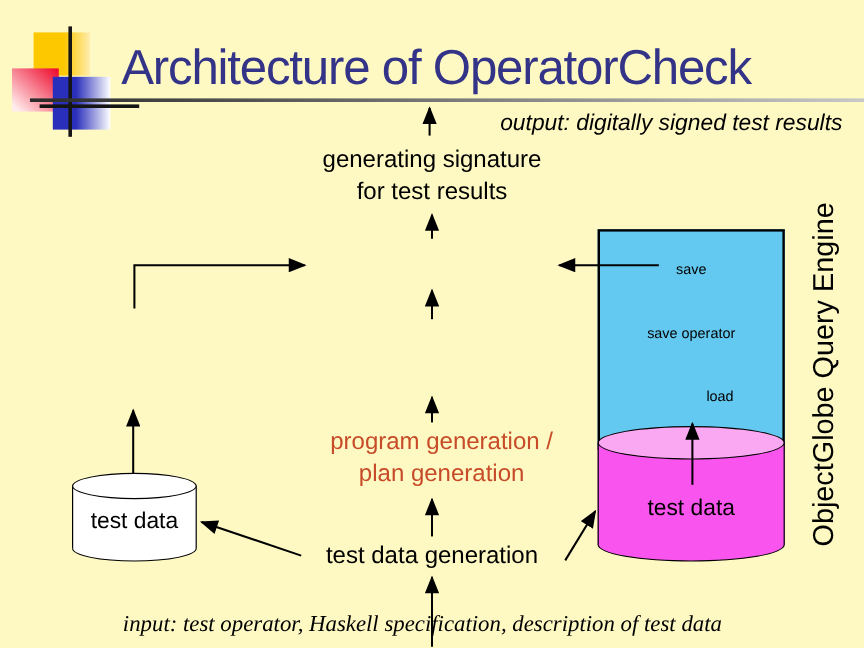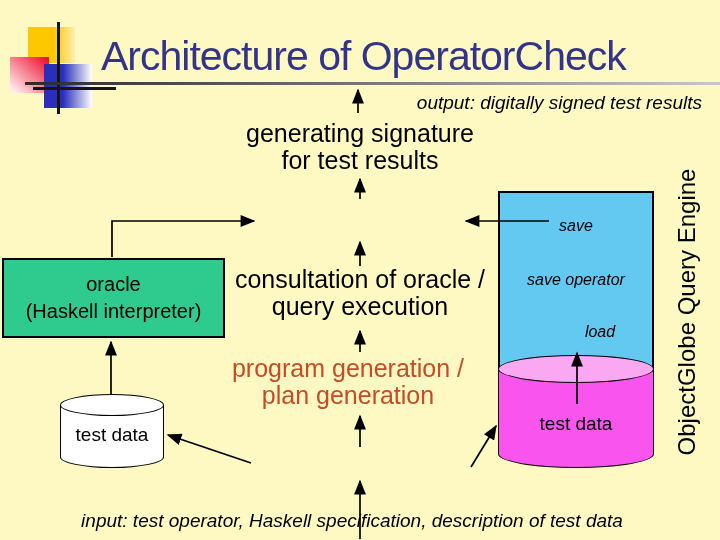--- a/index.html
+++ b/index.html
@@ -17,41 +17,41 @@
   .sq-blue { position:absolute; left:44px; top:64px; width:48px; height:44px;
     background:linear-gradient(to right,#2a2fbb 40%,#ffffff); }
   .cross-v { position:absolute; left:57px; top:22px; width:3px; height:92px; background:#151515; }
   .cross-h { position:absolute; left:33px; top:87px; width:83px; height:3px; background:#151515; }
   .title { position:absolute; left:101px; top:33px; font-size:41px; font-weight:normal;
     letter-spacing:-1px; white-space:nowrap; }
   .rule { position:absolute; left:25px; top:82px; width:695px; height:3px;
     background:linear-gradient(to right,#2a2a2a,#c8c8c8); }
   .caption { font-style:italic; font-size:19px; color:#000; white-space:nowrap; }
   .caption.output { position:absolute; right:18px; top:92px;font-style:italic; }
-  .caption.input  { position:absolute; left:0; top:510px; width:704px; text-align:center; }
+  .caption.input  { position:absolute; left:0; top:510px; width:704px; text-align:center;font-family:Liberation Serif, serif; }
 
   
-  .node { position:absolute; font-size:25px; color:#000; text-align:center;
+  .node { position:absolute; font-size:20px; color:#000; text-align:center;
     line-height:27px; white-space:pre-line; }
   .n-gensig   { left:230px; top:120px; width:260px; }
   .n-analysis { left:230px; top:208px; width:260px; }
   .n-consult  { left:210px; top:266px; width:300px; }
-  .n-proggen  { left:198px; top:355px; width:300px; }
+  .n-proggen  { left:218px; top:355px; width:300px; }
   .n-tdgen    { left:230px; top:450px; width:260px; }
 
   
   .oracle-box { position:absolute; left:2px; top:258px; width:223px; height:80px;
     border:2px solid #000; }
   .oracle-box .node { position:absolute; left:0; top:11px; width:100%; font-size:20px; }
 
   
   .engine-box { position:absolute; left:498px; top:191px; width:156px; height:184px;
     border:2px solid #000; }
   .ebox-label { position:absolute; left:0; width:100%; text-align:center;
-    font-size:16px; color:#000;font-style:italic; }
+    font-size:12px; color:#000; }
   .l-save { top:24px; }
   .l-top  { top:78px; }
   .l-load { top:130px;margin-left:24px; }
 
   
   .cyl { position:absolute; }
   .cyl-bottom, .cyl-top { position:absolute; left:0; right:0; border:1.5px solid #000;
     border-radius:50%; }
   .cyl-body { position:absolute; left:0; right:0; border-left:1.5px solid #000;
     border-right:1.5px solid #000; }
@@ -90,29 +90,24 @@
     <div class="cross-v"></div>
     <div class="cross-h"></div>
   </div>
 
   <h1 class="title" style="color: rgb(51, 51, 136);">Architecture of OperatorCheck</h1>
   <div class="rule"></div>
   <div class="caption output">output: digitally signed test results</div>
 
   <div class="node n-gensig">generating signature
 for test results</div>
-  <div class="node n-consult">consultation of oracle /
-query execution</div>
   <div class="node n-proggen" style="color: rgb(199, 75, 40);">program generation /
 plan generation</div>
+  <div class="node n-tdgen">test data generation</div>
 
-  <div class="oracle-box" style="background-color: rgb(47, 203, 142);">
-    <div class="node">oracle
-(Haskell interpreter)</div>
-  </div>
 
   <div class="cyl cyl-left">
     <div class="cyl-bottom"></div>
     <div class="cyl-body"></div>
     <div class="cyl-top"></div>
     <div class="cyl-label">test data</div>
   </div>
 
   <div class="engine-box" style="background-color: rgb(99, 201, 240);">
     <div class="ebox-label l-save">save</div>

